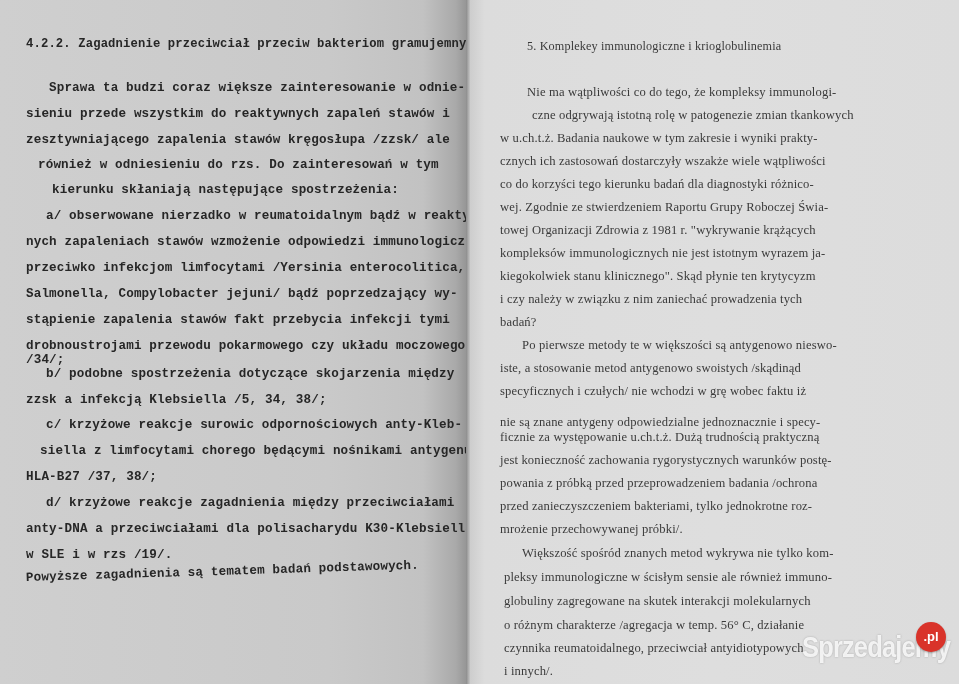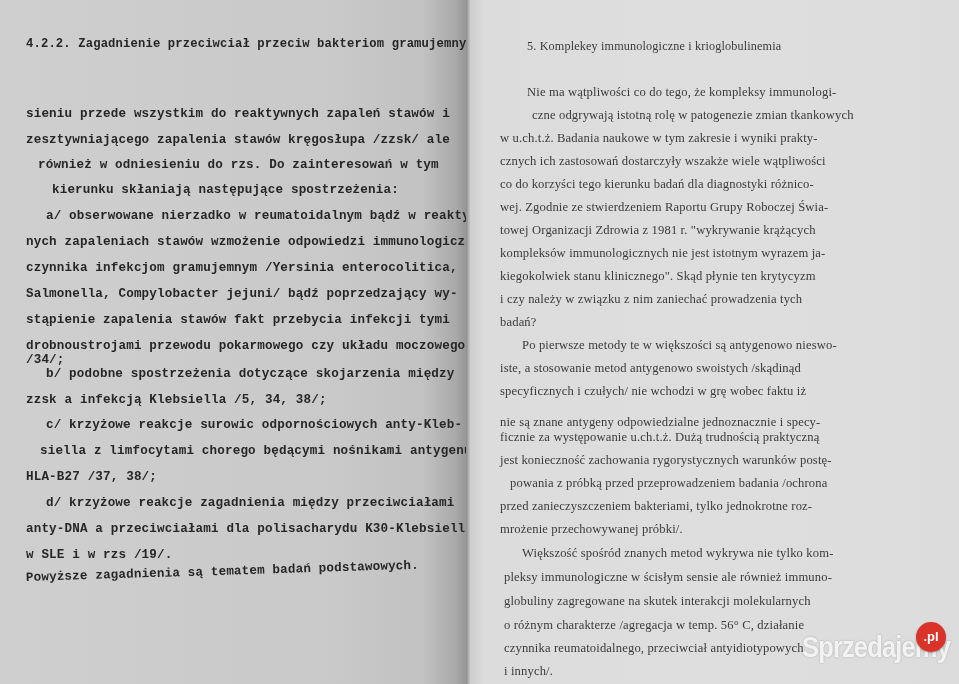--- a/index.html
+++ b/index.html
@@ -49,27 +49,28 @@
       font-family: "Liberation Sans", "DejaVu Sans", sans-serif;
       font-size: 13px; font-weight: bold; text-align: center; line-height: 30px;
       box-shadow: 0 1px 2px rgba(0,0,0,0.3);
     }
   </style>
 </head>
 <body>
 
 <div class="page page-left left">
   <div class="line heading" style="left:26px;top:36px;">4.2.2. Zagadnienie przeciwciał przeciw bakteriom gramujemnym</div>
+  <div class="line" style="left:49px;top:80px;">Sprawa ta budzi coraz większe zainteresowanie w odnie-</div>
   <div class="line" style="left:26px;top:106px;">sieniu przede wszystkim do reaktywnych zapaleń stawów i</div>
   <div class="line" style="left:26px;top:132px;">zesztywniającego zapalenia stawów kręgosłupa /zzsk/ ale</div>
   <div class="line" style="left:26px;top:157px;margin-left:12px;">również w odniesieniu do rzs. Do zainteresowań w tym</div>
   <div class="line" style="left:40px;top:182px;margin-left:12px;">kierunku skłaniają następujące spostrzeżenia:</div>
   <div class="line" style="left:46px;top:208px;">a/ obserwowane nierzadko w reumatoidalnym bądź w reakty-</div>
   <div class="line" style="left:26px;top:234px;">nych zapaleniach stawów wzmożenie odpowiedzi immunologicznej</div>
-  <div class="line" style="left:26px;top:260px;">czynnika infekcjom gramujemnym /Yersinia enterocolitica,</div>
+  <div class="line" style="left:26px;top:260px;">przeciwko infekcjom limfocytami /Yersinia enterocolitica,</div>
   <div class="line" style="left:26px;top:286px;">Salmonella, Compylobacter jejuni/ bądź poprzedzający wy-</div>
   <div class="line" style="left:26px;top:312px;">stąpienie zapalenia stawów fakt przebycia infekcji tymi</div>
   <div class="line" style="left:26px;top:338px;">drobnoustrojami przewodu pokarmowego czy układu moczowego</div>
   <div class="line" style="left:26px;top:352px;">/34/;</div>
   <div class="line" style="left:46px;top:366px;">b/ podobne spostrzeżenia dotyczące skojarzenia między</div>
   <div class="line" style="left:26px;top:392px;">zzsk a infekcją Klebsiella /5, 34, 38/;</div>
   <div class="line" style="left:46px;top:417px;">c/ krzyżowe reakcje surowic odpornościowych anty-Kleb-</div>
   <div class="line" style="left:40px;top:443px;">siella z limfocytami chorego będącymi nośnikami antygenu</div>
   <div class="line" style="left:26px;top:469px;">HLA-B27 /37, 38/;</div>
   <div class="line" style="left:46px;top:495px;">d/ krzyżowe reakcje zagadnienia między przeciwciałami</div>
@@ -92,21 +93,21 @@
   <div class="line" style="left:30px;top:245px;">kompleksów immunologicznych nie jest istotnym wyrazem ja-</div>
   <div class="line" style="left:30px;top:268px;">kiegokolwiek stanu klinicznego". Skąd płynie ten krytycyzm</div>
   <div class="line" style="left:30px;top:291px;">i czy należy w związku z nim zaniechać prowadzenia tych</div>
   <div class="line" style="left:30px;top:314px;">badań?</div>
   <div class="line" style="left:52px;top:337px;">Po pierwsze metody te w większości są antygenowo nieswo-</div>
   <div class="line" style="left:30px;top:360px;">iste, a stosowanie metod antygenowo swoistych /skądinąd</div>
   <div class="line" style="left:30px;top:383px;">specyficznych i czułych/ nie wchodzi w grę wobec faktu iż</div>
   <div class="line" style="left:30px;top:406px;margin-top:8px;">nie są znane antygeny odpowiedzialne jednoznacznie i specy-</div>
   <div class="line" style="left:30px;top:429px;">ficznie za występowanie u.ch.t.ż. Dużą trudnością praktyczną</div>
   <div class="line" style="left:30px;top:452px;">jest konieczność zachowania rygorystycznych warunków postę-</div>
-  <div class="line" style="left:30px;top:475px;margin-left:10px;">powania z próbką przed przeprowadzeniem badania /ochrona</div>
+  <div class="line" style="left:30px;top:475px;">powania z próbką przed przeprowadzeniem badania /ochrona</div>
   <div class="line" style="left:30px;top:498px;">przed zanieczyszczeniem bakteriami, tylko jednokrotne roz-</div>
   <div class="line" style="left:30px;top:521px;">mrożenie przechowywanej próbki/.</div>
   <div class="line" style="left:52px;top:545px;">Większość spośród znanych metod wykrywa nie tylko kom-</div>
   <div class="line" style="left:34px;top:569px;">pleksy immunologiczne w ścisłym sensie ale również immuno-</div>
   <div class="line" style="left:34px;top:593px;">globuliny zagregowane na skutek interakcji molekularnych</div>
   <div class="line" style="left:34px;top:617px;">o różnym charakterze /agregacja w temp. 56° C, działanie</div>
   <div class="line" style="left:34px;top:640px;">czynnika reumatoidalnego, przeciwciał antyidiotypowych</div>
   <div class="line" style="left:34px;top:663px;">i innych/.</div>
 </div>
 

